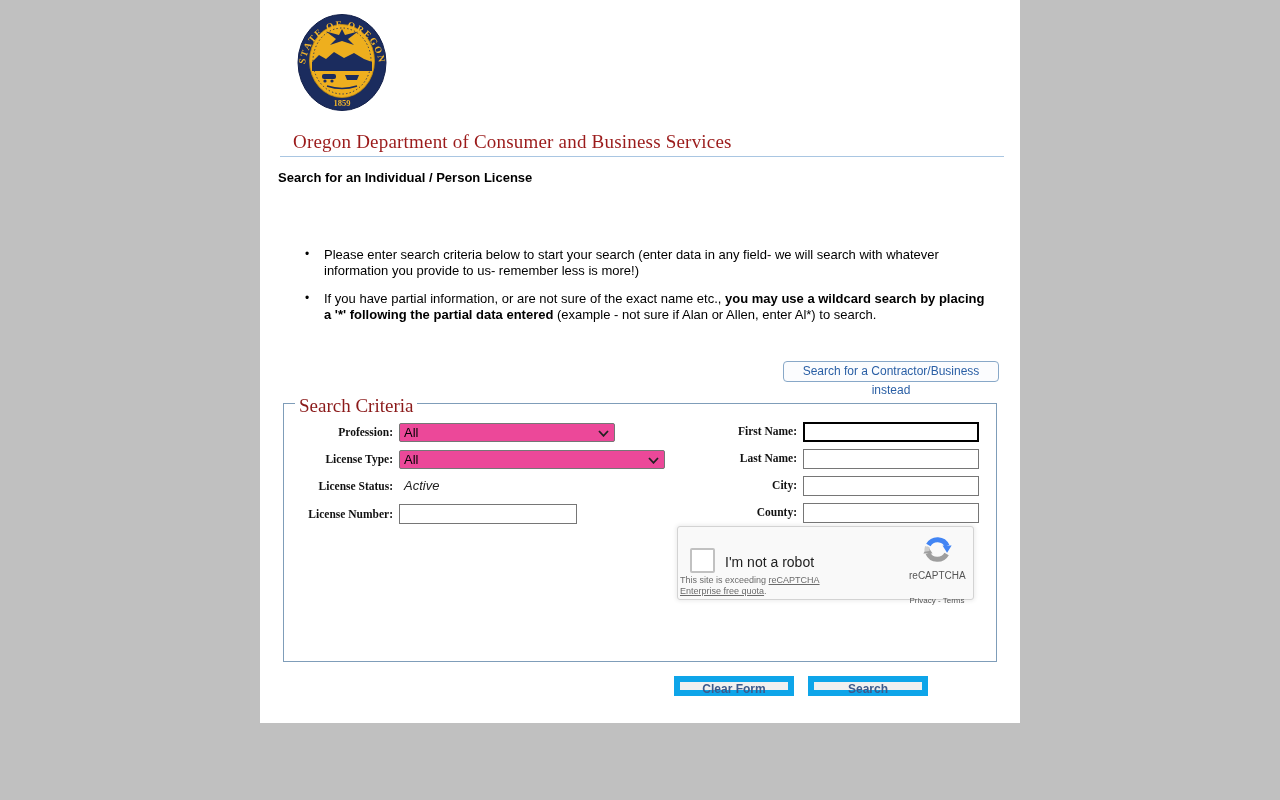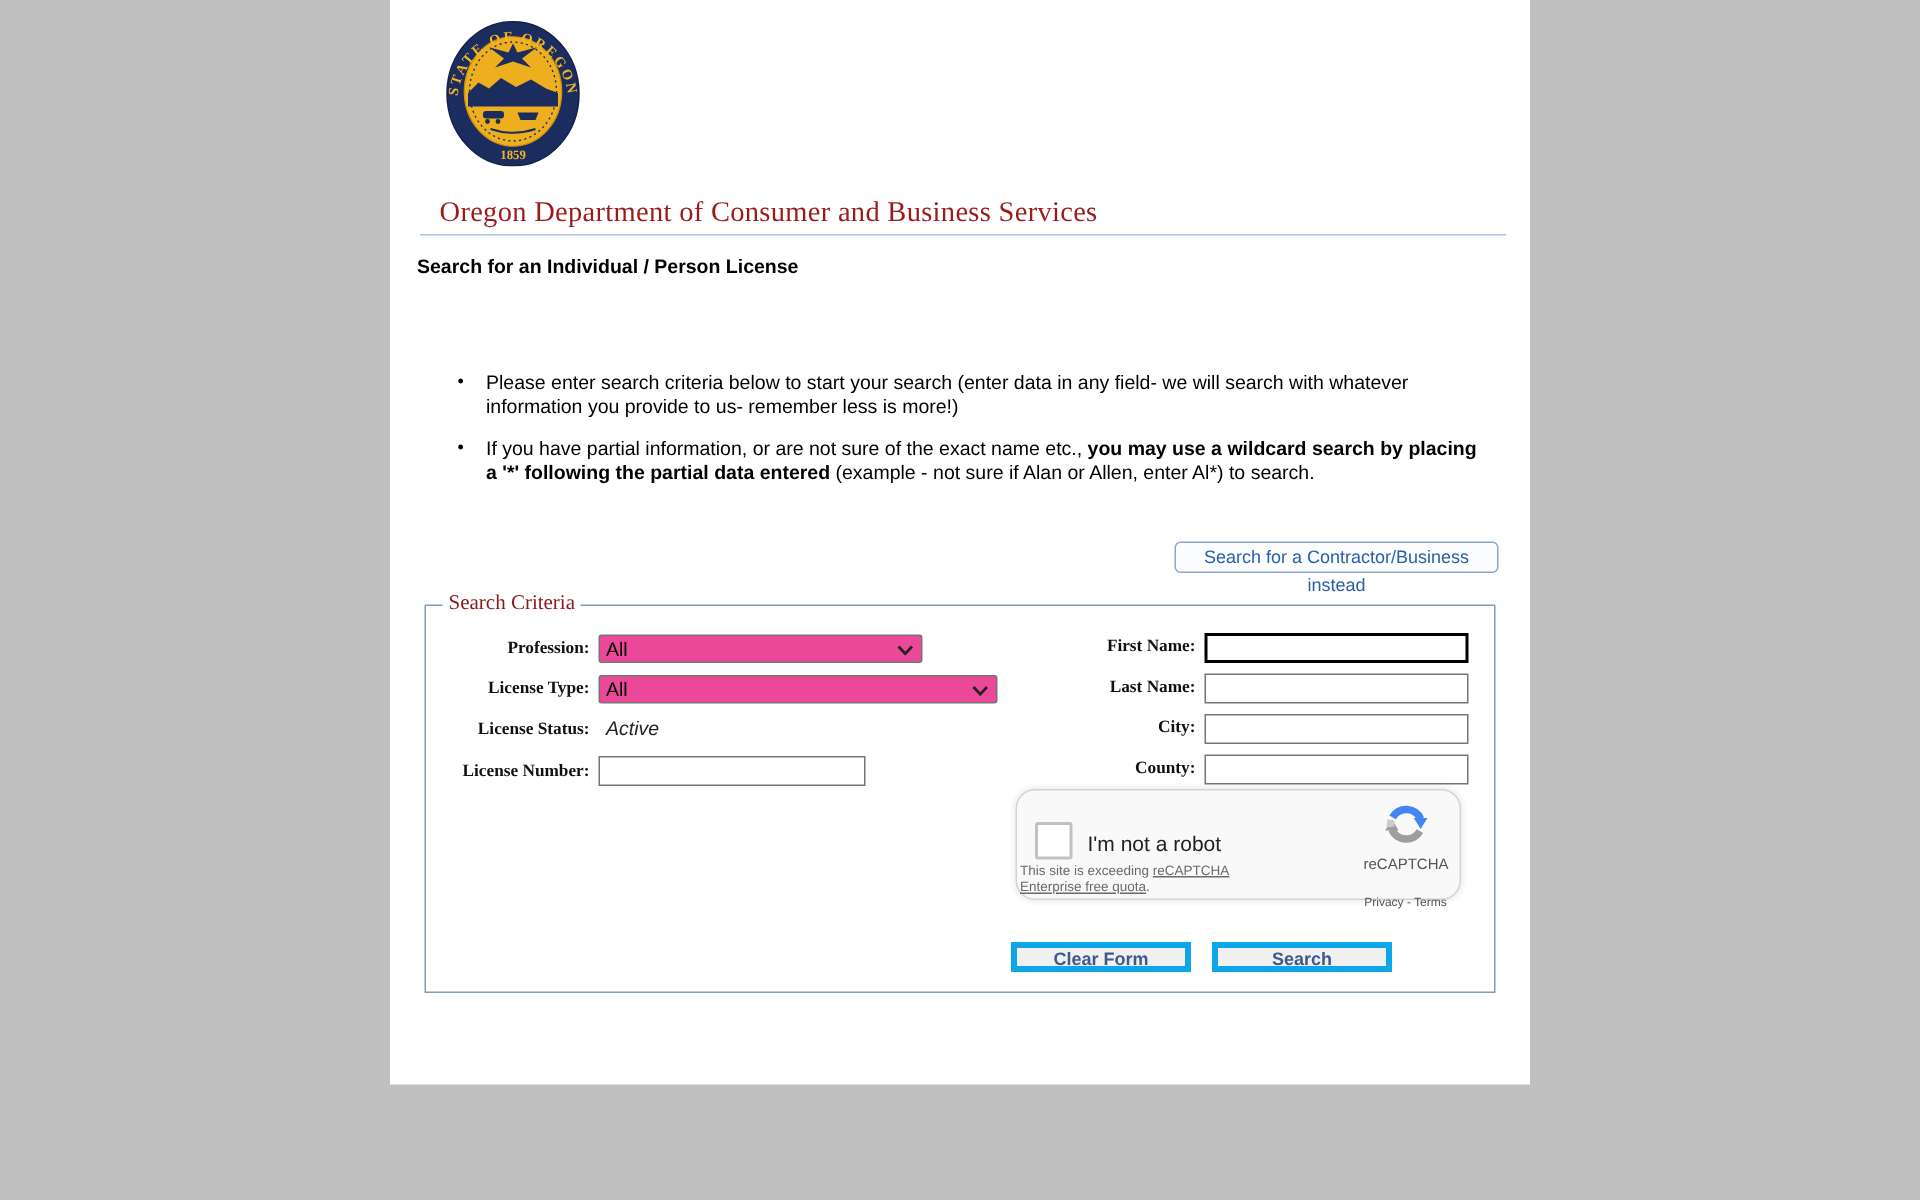--- a/index.html
+++ b/index.html
@@ -38,21 +38,21 @@
     font-family: "Liberation Sans", sans-serif; cursor: pointer; padding: 0;
   }
 
   
   .criteria-box {
     position: absolute; left: 23px; top: 403px; width: 714px; height: 259px;
     border: 1px solid #7f9db9;
   }
   .criteria-legend {
     position: absolute; left: 11px; top: -9px; background: #ffffff; padding: 0 4px;
-    font-family: "Liberation Serif", serif; font-size: 14px; color: #8b1a1a;
+    font-family: "Liberation Serif", serif; font-size: 19px; color: #8b1a1a;
   }
 
   .lbl { position: absolute; font-size: 11.5px; font-weight: bold; color: #111; text-align: right; white-space: nowrap; font-family: Liberation Serif, serif; }
   .lbl-left { left: 0; width: 109px; }
   .lbl-right { left: 380px; width: 133px; }
 
   .txt-input {
     position: absolute; height: 20px; border: 1px solid #767676; background: #fff;
     font-size: 13px; padding: 1px 3px; font-family: "Liberation Sans", sans-serif;
   }
@@ -63,44 +63,44 @@
     background: #ec4899; font-size: 13px; display: flex; align-items: center;
     padding: 0 18px 0 4px; cursor: default; color: #000;
   }
   .fake-select .chev { position: absolute; right: 5px; top: 6px; }
 
   .status-value { position: absolute; font-size: 13px; font-style: italic; color: #222; }
 
   
   .recaptcha {
     position: absolute; left: 393px; top: 122px; width: 297px; height: 74px;
-    background: #f9f9f9; border: 1px solid #d3d3d3; border-radius: 13px;
+    background: #f9f9f9; border: 1px solid #d3d3d3; border-radius: 3px;
     box-shadow: 0 0 4px 1px rgba(0,0,0,0.08);
   }
   .rc-checkbox {
     position: absolute; left: 12px; top: 21px; width: 25px; height: 25px;
     background: #fff; border: 2px solid #c1c1c1; border-radius: 2px; cursor: pointer;
   }
   .rc-label { position: absolute; left: 47px; top: 27px; font-size: 14px; color: #212121; }
   .rc-warning {
     position: absolute; left: 2px; top: 48px; width: 160px;
     font-size: 9px; line-height: 11px; color: #6b6b6b;
   }
   .rc-warning .link { text-decoration: underline; cursor: pointer; color: #6b6b6b; margin-top: 25px; }
   .rc-logo-block { position: absolute; left: 231px; top: 7px; width: 56px; text-align: center; }
   .rc-brand { font-size: 10px; color: #555; margin-top: 1px; }
   .rc-privacy { font-size: 8px; color: #555; margin-top: 15px; white-space: nowrap; }
   .rc-privacy .link { cursor: pointer; color: #555; text-decoration: none; }
 
   
   .form-btn {
     position: absolute; width: 120px; height: 20px;
-    border: 4px solid #0ea5e9; background: #f0f0f0;
+    border: 6px solid #0ea5e9; background: #f0f0f0;
     color: #3c5a8c; font-weight: bold; font-size: 12px; text-align: center;
-    font-family: "Liberation Sans", sans-serif; padding: 0; line-height: 15px; cursor: pointer;
+    font-family: "Liberation Sans", sans-serif; padding: 0; line-height: 15px; cursor: pointer; margin-top: 48px;
   }
 </style>
 </head>
 <body>
 
 <div class="content">
 
   <svg class="seal" viewBox="0 0 90 97" xmlns="http://www.w3.org/2000/svg">
     <ellipse cx="45" cy="48.5" rx="44" ry="48" fill="#1b2c5e" stroke="#13204a" stroke-width="1"></ellipse>
     <ellipse cx="45" cy="47" rx="32.5" ry="36.5" fill="#eeaf1e" stroke="#c88f10" stroke-width="0.8"></ellipse>

